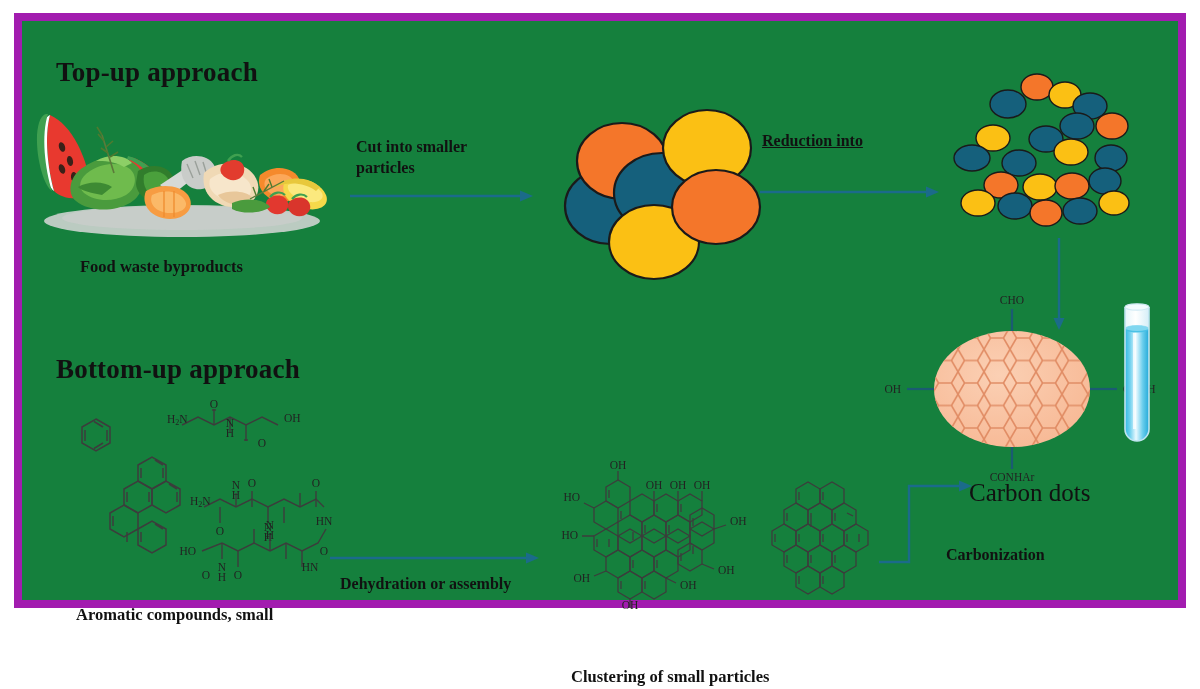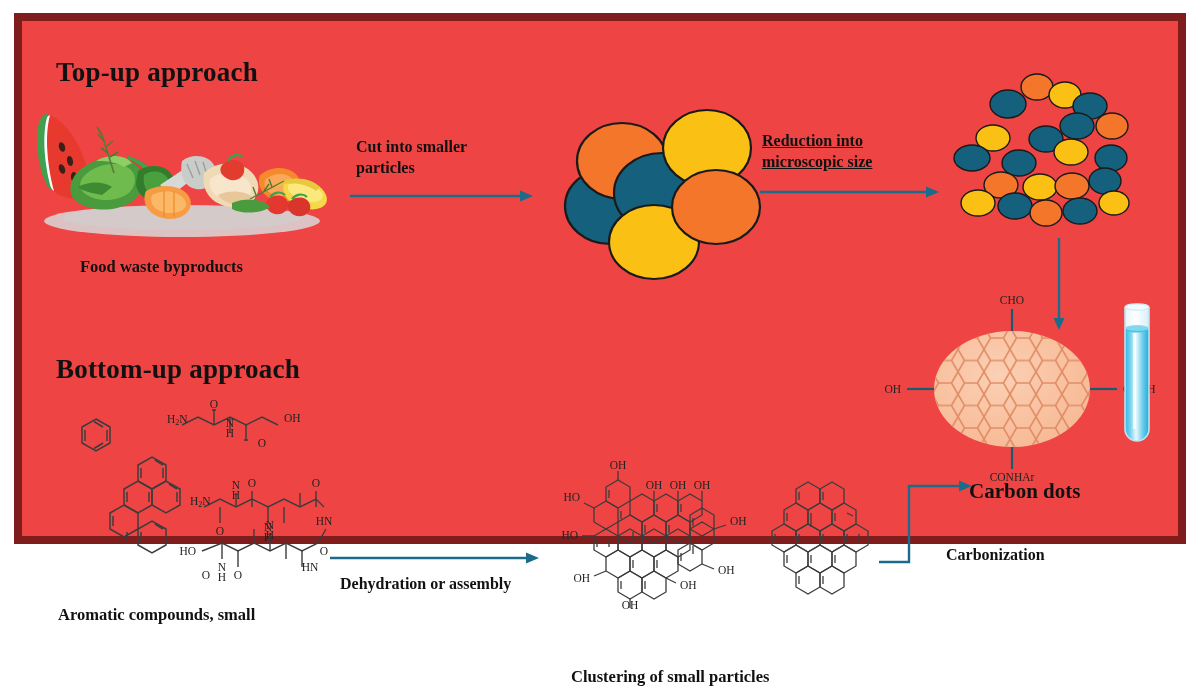--- a/index.html
+++ b/index.html
@@ -1,26 +1,26 @@
 <!DOCTYPE html>
 <html><head>
 <meta charset="utf-8">
 <title>Carbon dots synthesis schematic</title>
 <style>
   html,body{margin:0;padding:0;background:#ffffff;}
   body{width:1200px;height:689px;overflow:hidden;
        font-family:"Liberation Serif", serif;}
   #figure{position:absolute;left:0;top:0;width:1200px;height:689px;background:#ffffff;}
-  #frame{position:absolute;left:14px;top:13px;width:1172px;height:531px;
-         border:8px solid #7f1d1d;background:#ef4444;box-sizing:border-box;}
+  #frame{position:absolute;left:14px;top:13px;width:1172px;height:595px;
+         border:8px solid #a21caf;background:#15803d;box-sizing:border-box;}
   .abs{position:absolute;}
   .hdr{font-weight:bold;font-size:27px;color:#111111;letter-spacing:.2px;white-space:nowrap;}
   .cap{font-weight:bold;font-size:16.5px;color:#111111;line-height:1.25;}
   .arrlbl{font-weight:bold;font-size:16px;color:#111111;line-height:1.3;}
-  .bigcap{font-weight:bold;font-size:21px;color:#111111;white-space:nowrap;}
+  .bigcap{font-weight:normal;font-size:25px;color:#111111;white-space:nowrap;}
   .chemlbl{font-size:11.5px;fill:#222;}
   svg{display:block;overflow:visible;}
 </style>
 </head>
 <body>
 
 <div id="figure">
   <div id="frame">
 
     <div class="abs hdr" style="left:34px; top:36px;">Top-up approach</div>
@@ -107,21 +107,20 @@
           <ellipse cx="600" cy="140" rx="45" ry="38" fill="#f4762a" stroke="#1a1a1a" stroke-width="2.2"></ellipse>
           <ellipse cx="640" cy="172" rx="48" ry="40" fill="#15607c" stroke="#1a1a1a" stroke-width="2.2"></ellipse>
           <ellipse cx="685" cy="127" rx="44" ry="38" fill="#fbc014" stroke="#1a1a1a" stroke-width="2.2"></ellipse>
           <ellipse cx="632" cy="221" rx="45" ry="37" fill="#fbc014" stroke="#1a1a1a" stroke-width="2.2"></ellipse>
           <ellipse cx="694" cy="186" rx="44" ry="37" fill="#f4762a" stroke="#1a1a1a" stroke-width="2.2"></ellipse>
         </svg>
     </div>
 
     <div class="abs arrlbl" style="left:740px; top:110px; width:190px;text-decoration:underline;">
       <div>Reduction into</div>
-      <div>microscopic size</div>
     </div>
     <div class="abs" style="left:736px; top:162px;">
       <svg width="185" height="18" viewBox="0 0 185 18">
         <line x1="2" y1="9" x2="168" y2="9" stroke="#1b6b8a" stroke-width="2.4"></line>
         <polygon points="168,3.5 181,9 168,14.5" fill="#1b6b8a"></polygon>
       </svg>
     </div>
 
     <div class="abs" style="left:925px; top:40px;">
       <svg id="small-particles" width="200" height="180" viewBox="925 40 200 180">
@@ -272,21 +271,21 @@
         <text class="chemlbl" x="208" y="126" text-anchor="middle">N</text>
         <text class="chemlbl" x="208" y="136" text-anchor="middle">H</text>
         <text class="chemlbl" x="176" y="176" text-anchor="middle">O</text>
         <text class="chemlbl" x="160" y="168" text-anchor="middle">N</text>
         <text class="chemlbl" x="160" y="178" text-anchor="middle">H</text>
         <text class="chemlbl" x="134" y="152" text-anchor="end">HO</text>
         <text class="chemlbl" x="144" y="176" text-anchor="middle">O</text>
       </svg>
     </div>
 
-    <div class="abs cap" style="left:36px; top:584px;">
+    <div class="abs cap" style="left:54px; top:584px;">
       <div>Aromatic compounds, small</div>
     </div>
 
     <div class="abs" style="left:306px; top:528px;">
       <svg width="215" height="18" viewBox="0 0 215 18">
         <line x1="2" y1="9" x2="198" y2="9" stroke="#1b6b8a" stroke-width="2.4"></line>
         <polygon points="198,3.5 211,9 198,14.5" fill="#1b6b8a"></polygon>
       </svg>
     </div>
     <div class="abs arrlbl" style="left:318px; top:553px;">Dehydration or assembly</div>

